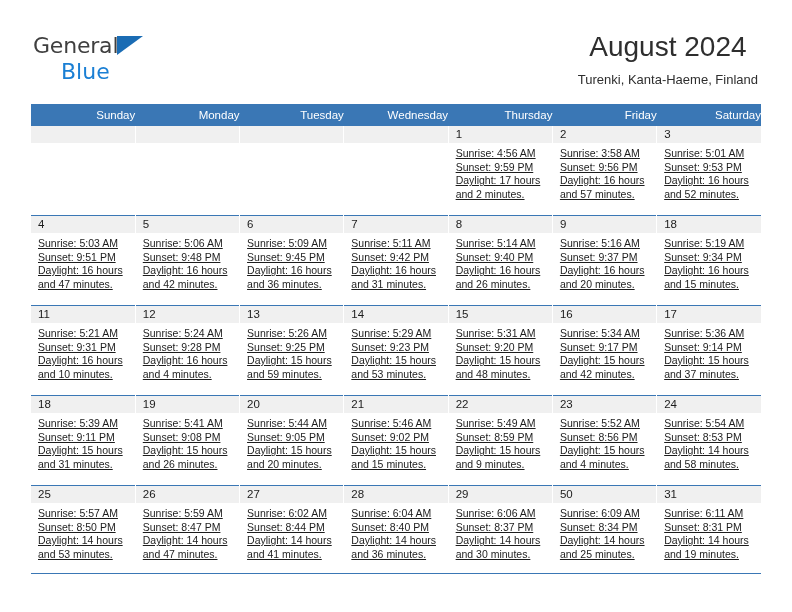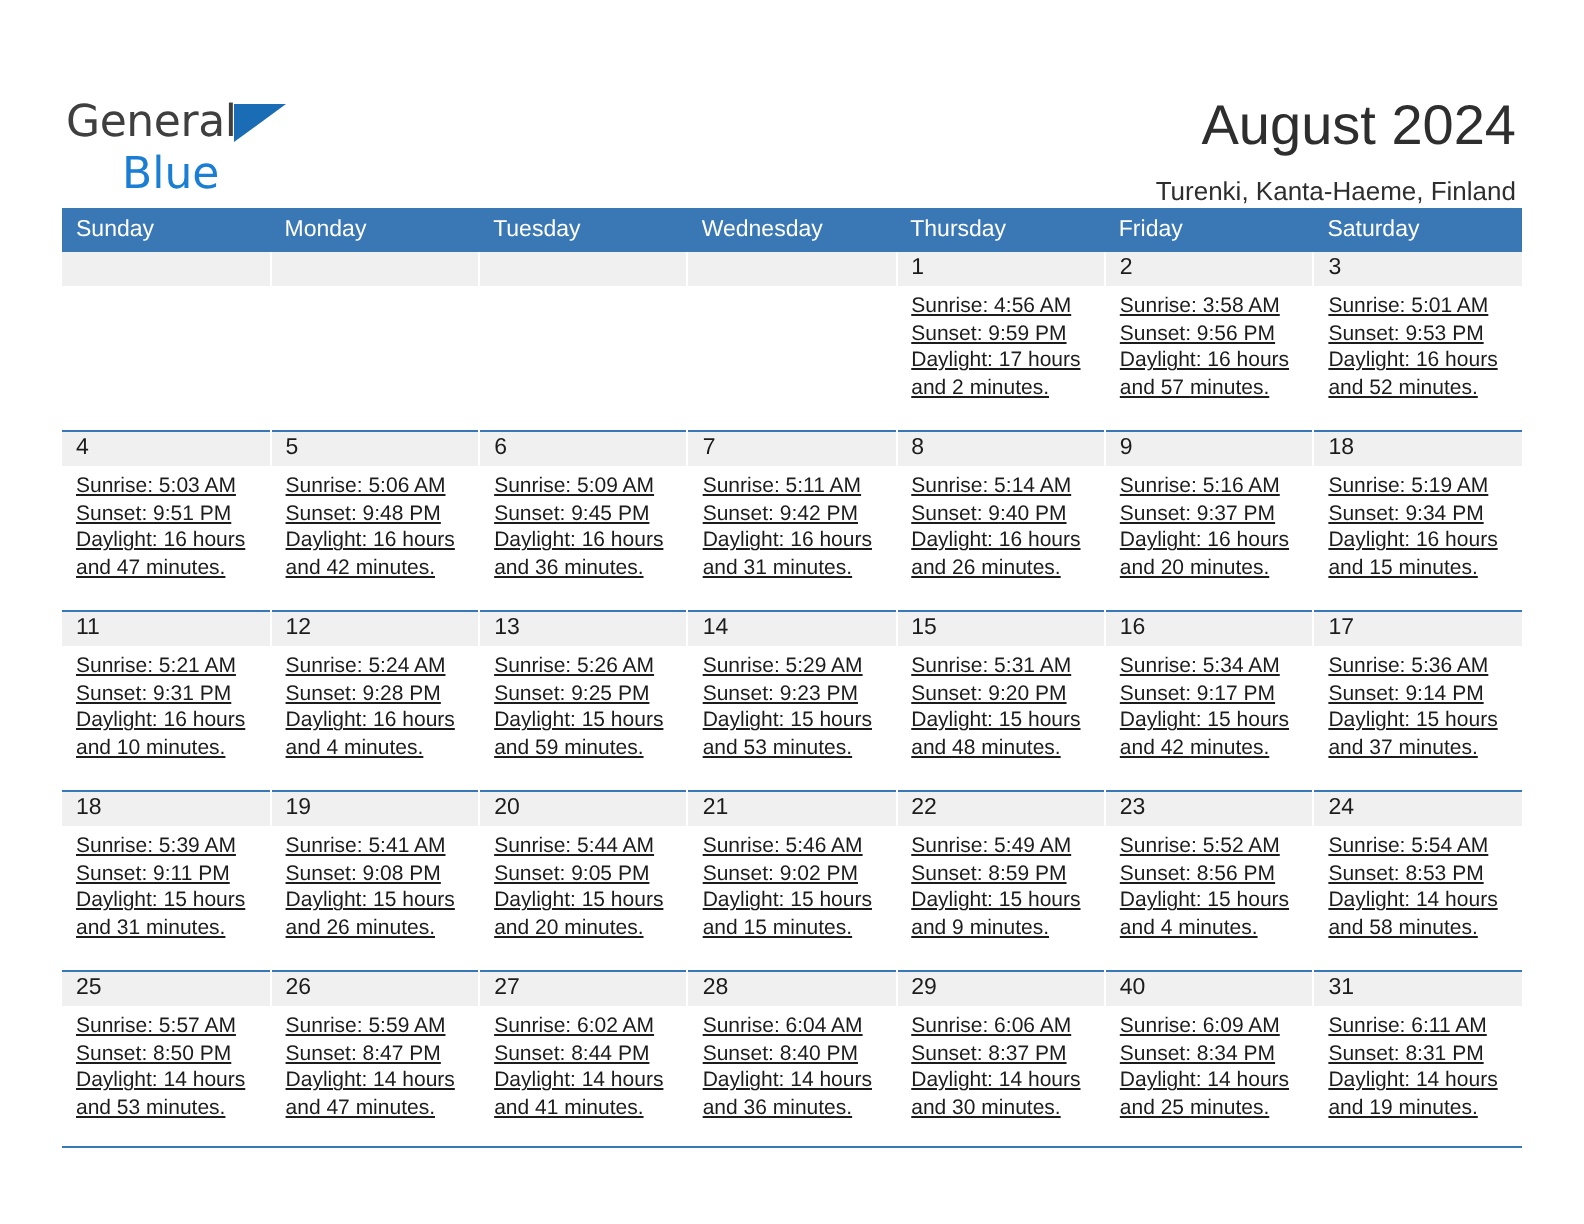--- a/index.html
+++ b/index.html
@@ -18,21 +18,21 @@
     position: relative;
     width: 792px;
     height: 612px;
     box-sizing: border-box;
   }
 
   
   .header {
     position: absolute;
     left: 0;
-    top: 16px;
+    top: 0;
     width: 792px;
     height: 104px;
   }
   .logo {
     position: absolute;
     left: 33px;
     top: 35px;
     line-height: 1;
     user-select: none;
   }
@@ -58,21 +58,21 @@
     color: #1a7fd4;
     font-family: "DejaVu Sans", sans-serif;
     margin-top: 2px;
     padding-left: 28px;
     height: 24px;
   }
   .title-block {
     position: absolute;
     right: 34px;
     top: 30px;
-    text-align: right;
+    text-align: center;
   }
   .month-title {
     font-size: 28px;
     color: #2e2e2e;
     font-weight: normal;
     line-height: 34px;
     white-space: nowrap;
   }
   .location {
     font-size: 13px;
@@ -89,21 +89,21 @@
     top: 104px;
     width: 730px;
     border-collapse: collapse;
     table-layout: fixed;
   }
   .calendar th {
     background: #3a77b5;
     color: #ffffff;
     font-size: 11.5px;
     font-weight: normal;
-    text-align: left;
+    text-align: right;
     padding: 5px 0 5px 7px;
     height: 11px;
     border: none;
   }
   .calendar td {
     width: 104.28px;
     height: 89px;
     vertical-align: top;
     padding: 0;
     border-top: 1px solid #3a77b5;
@@ -457,21 +457,21 @@
           <td>
             <div class="daynum-band">29</div>
             <div class="cell-body">
               <div>Sunrise: 6:06 AM</div>
               <div>Sunset: 8:37 PM</div>
               <div>Daylight: 14 hours</div>
               <div>and 30 minutes.</div>
             </div>
           </td>
           <td>
-            <div class="daynum-band">40</div>
+            <div class="daynum-band">50</div>
             <div class="cell-body">
               <div>Sunrise: 6:09 AM</div>
               <div>Sunset: 8:34 PM</div>
               <div>Daylight: 14 hours</div>
               <div>and 25 minutes.</div>
             </div>
           </td>
           <td>
             <div class="daynum-band">31</div>
             <div class="cell-body">

